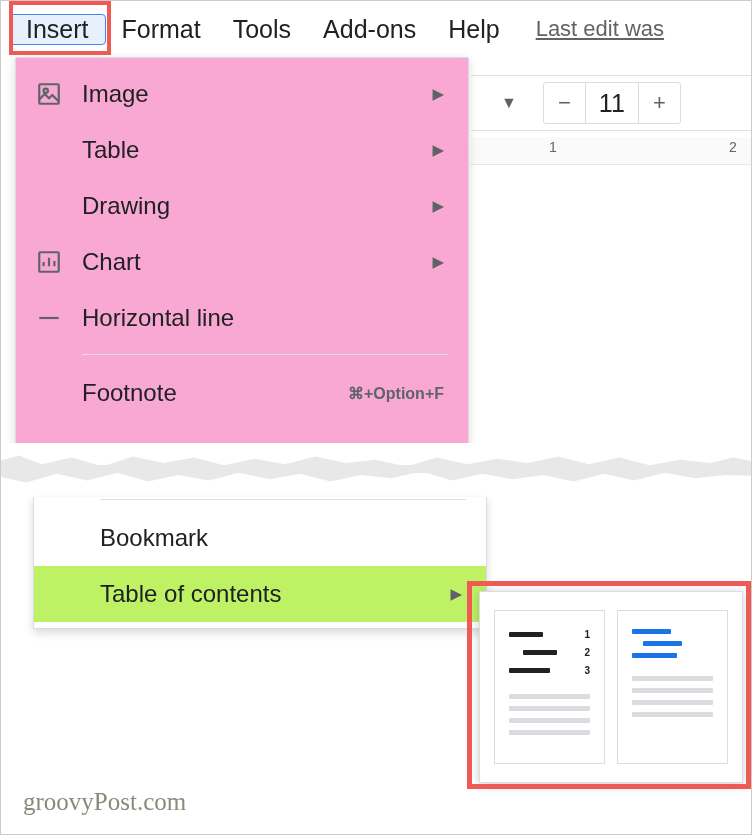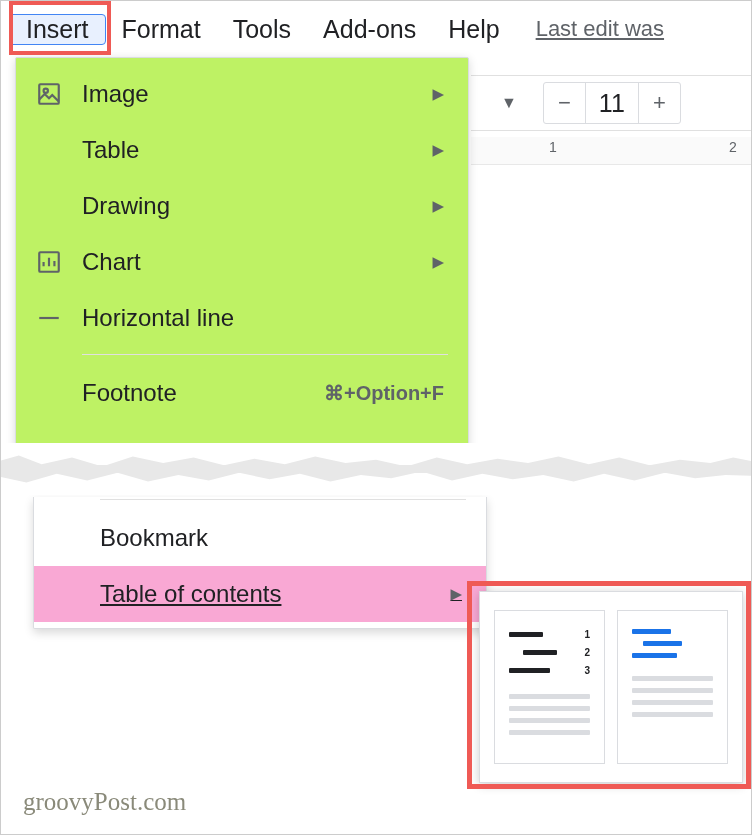--- a/index.html
+++ b/index.html
@@ -101,21 +101,21 @@
     font-size: 14px;
     color: #5f6368;
     padding-top: 1px;
   }
   .ruler-tick { position: absolute; top: 2px; }
   .dropdown {
     position: absolute;
     left: 14px;
     top: 56px;
     width: 454px;
-    background: #bef264;
+    background: #f9a8d4;
     border: 1px solid #dadce0;
     border-radius: 2px;
     box-shadow: 0 2px 10px rgba(0,0,0,0.15);
     padding-top: 8px;
     padding-bottom: 8px;
     z-index: 3;
   }
   .dropdown-item {
     display: flex;
     align-items: center;
@@ -133,31 +133,30 @@
     justify-content: flex-start;
     color: #5f6368;
   }
   .dropdown-item .label { flex: 1; }
   .dropdown-item .arrow {
     color: #5f6368;
     font-size: 15px;
   }
   .dropdown-item .shortcut {
     color: #5f6368;
-    font-size: 20px;
+    font-size: 16px;
     font-weight: 600;
   }
   .dropdown-divider {
     height: 1px;
     background: #e0e0e0;
     margin: 8px 20px 10px 66px;
   }
   .dropdown-item.highlighted {
-    background: #f9a8d4;
-    text-decoration: underline;
+    background: #bef264;
   }
   
   .torn {
     position: absolute;
     top: 442px; left: 0; right: 0; height: 52px;
     background: #fff;
     z-index: 4;
     overflow: visible;
   }
   .torn::before, .torn::after {

